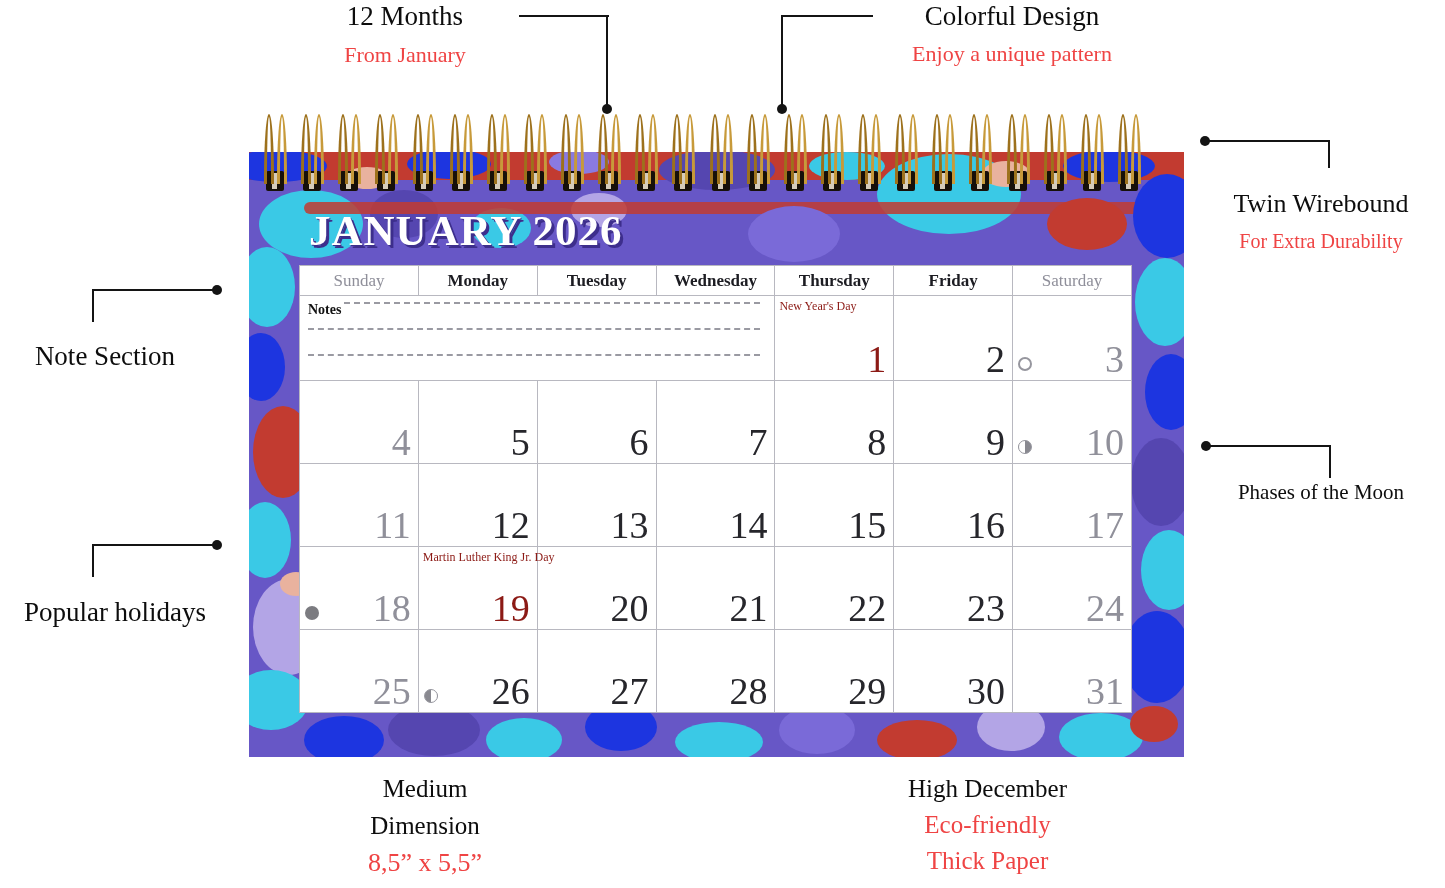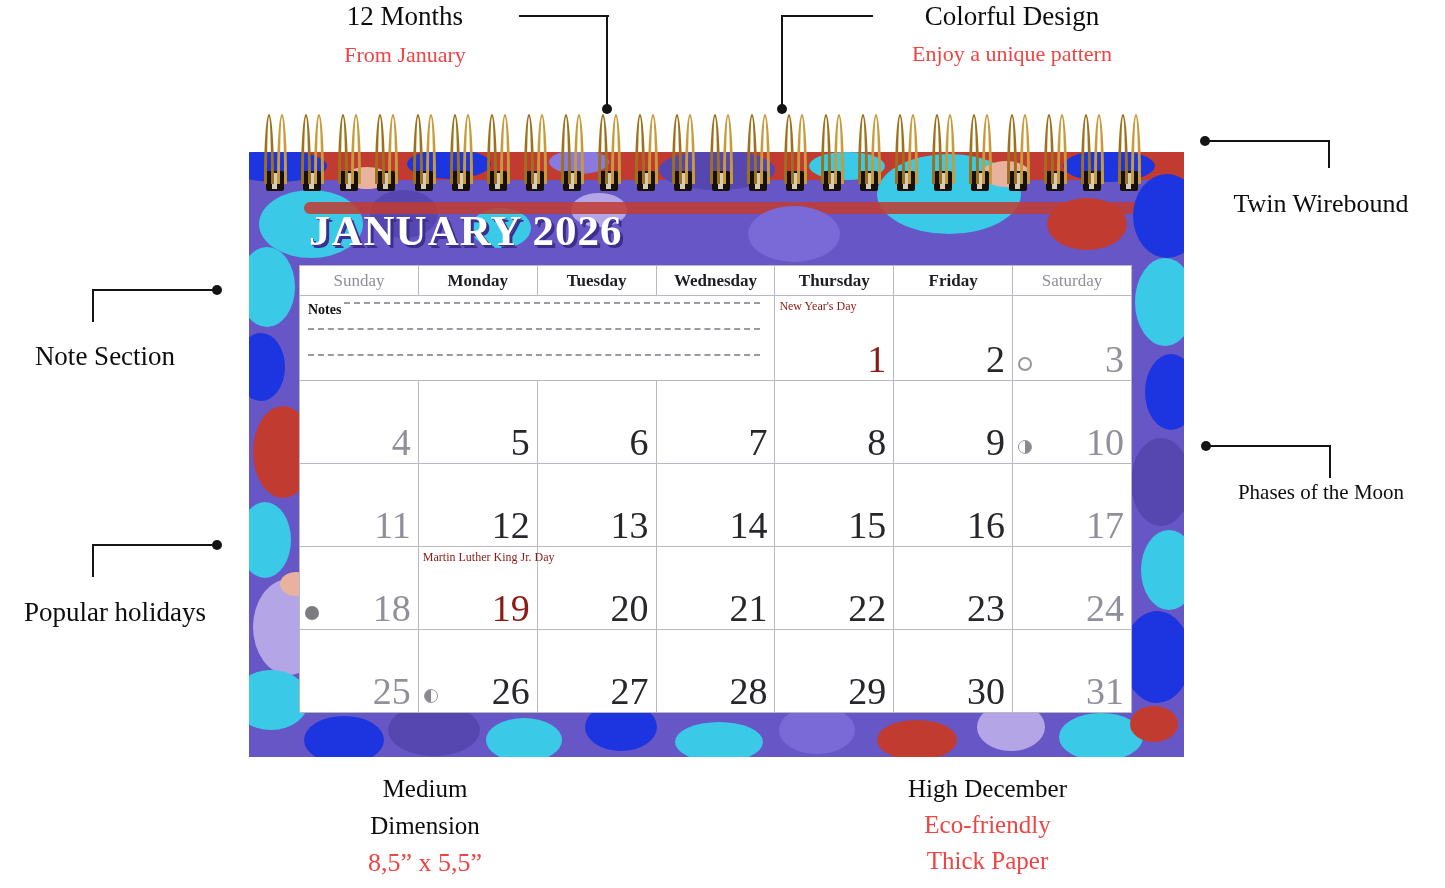--- a/index.html
+++ b/index.html
@@ -79,20 +79,21 @@
   </div>
 </div>
 
 <div class="callout" id="co-design" style="left:852px;top:0;width:320px;">
   <div class="co-title">Colorful Design</div>
   <div class="co-sub" style="margin-top:7px;">Enjoy a unique pattern</div>
 </div>
 
 <div class="callout" id="co-wirebound" style="left:1196px;top:188px;width:250px;">
   <div class="co-title">Twin Wirebound</div>
+  <div class="co-sub">For Extra Durability</div>
 </div>
 
 <div class="callout" id="co-note" style="left:5px;top:340px;width:200px;">
   <div class="co-title">Note Section</div>
 </div>
 
 <div class="callout" id="co-moon" style="left:1196px;top:476px;width:250px;">
   <div class="co-title">Phases of the Moon</div>
 </div>
 

